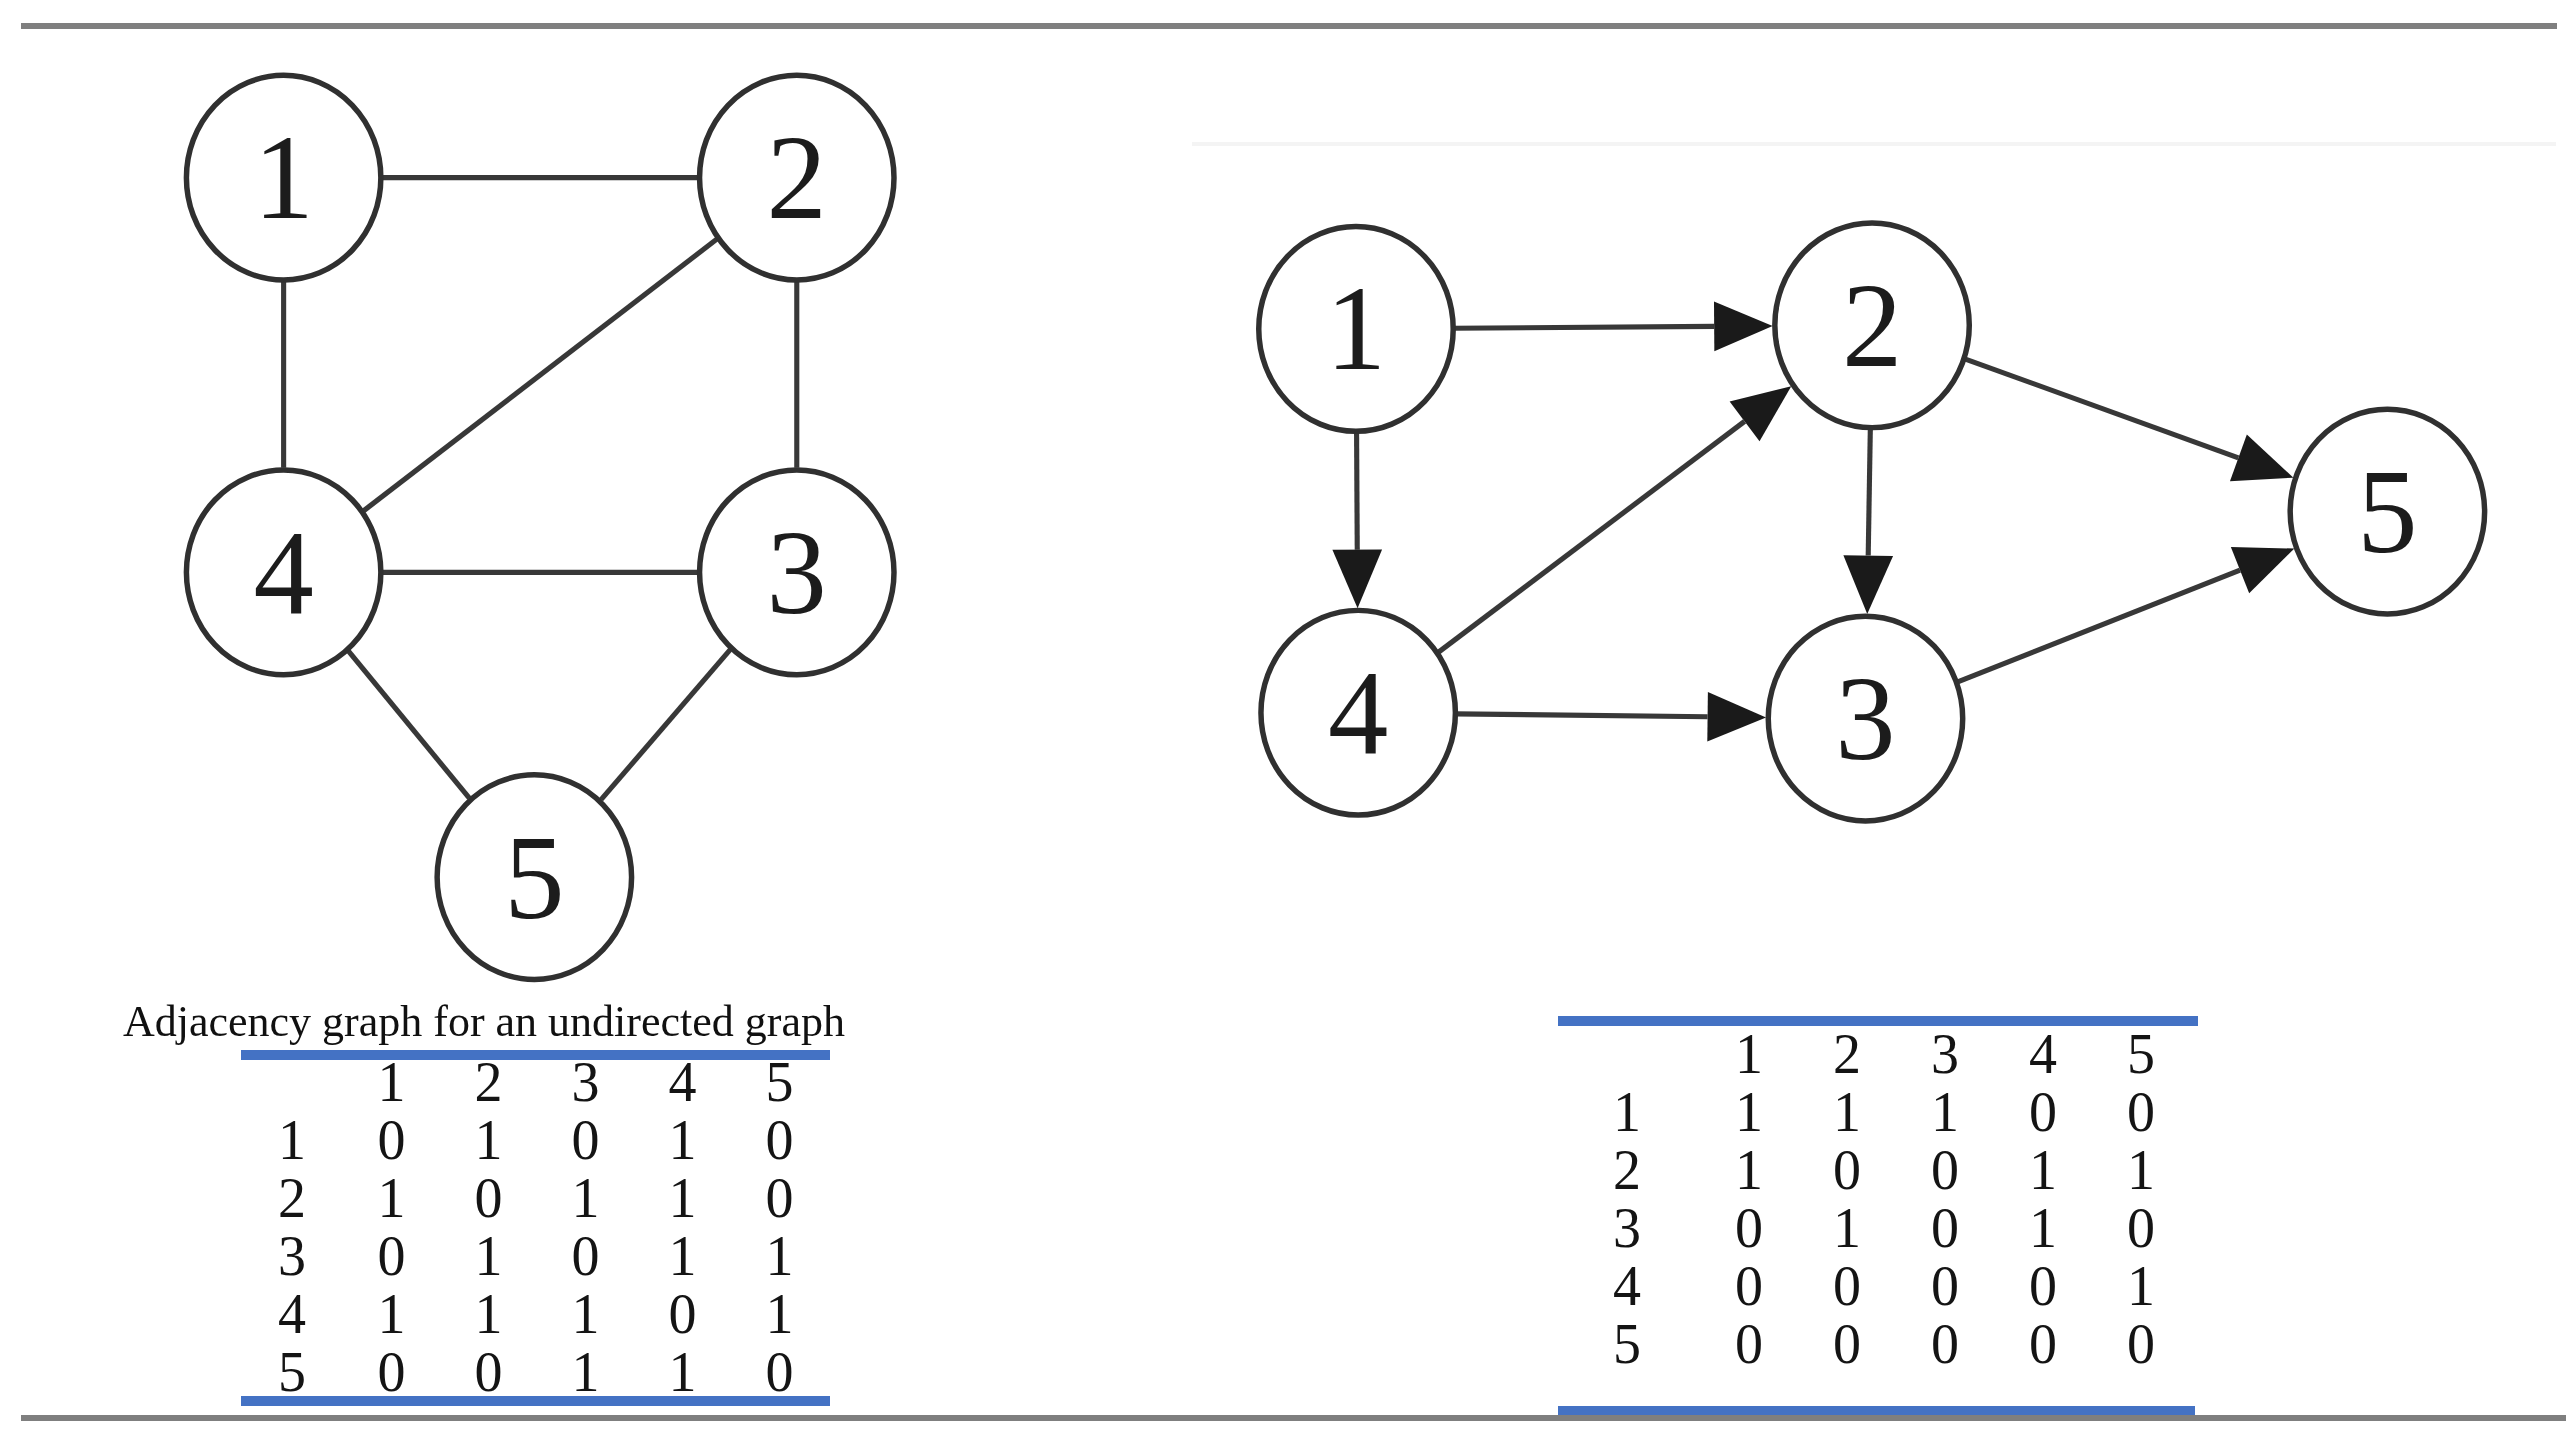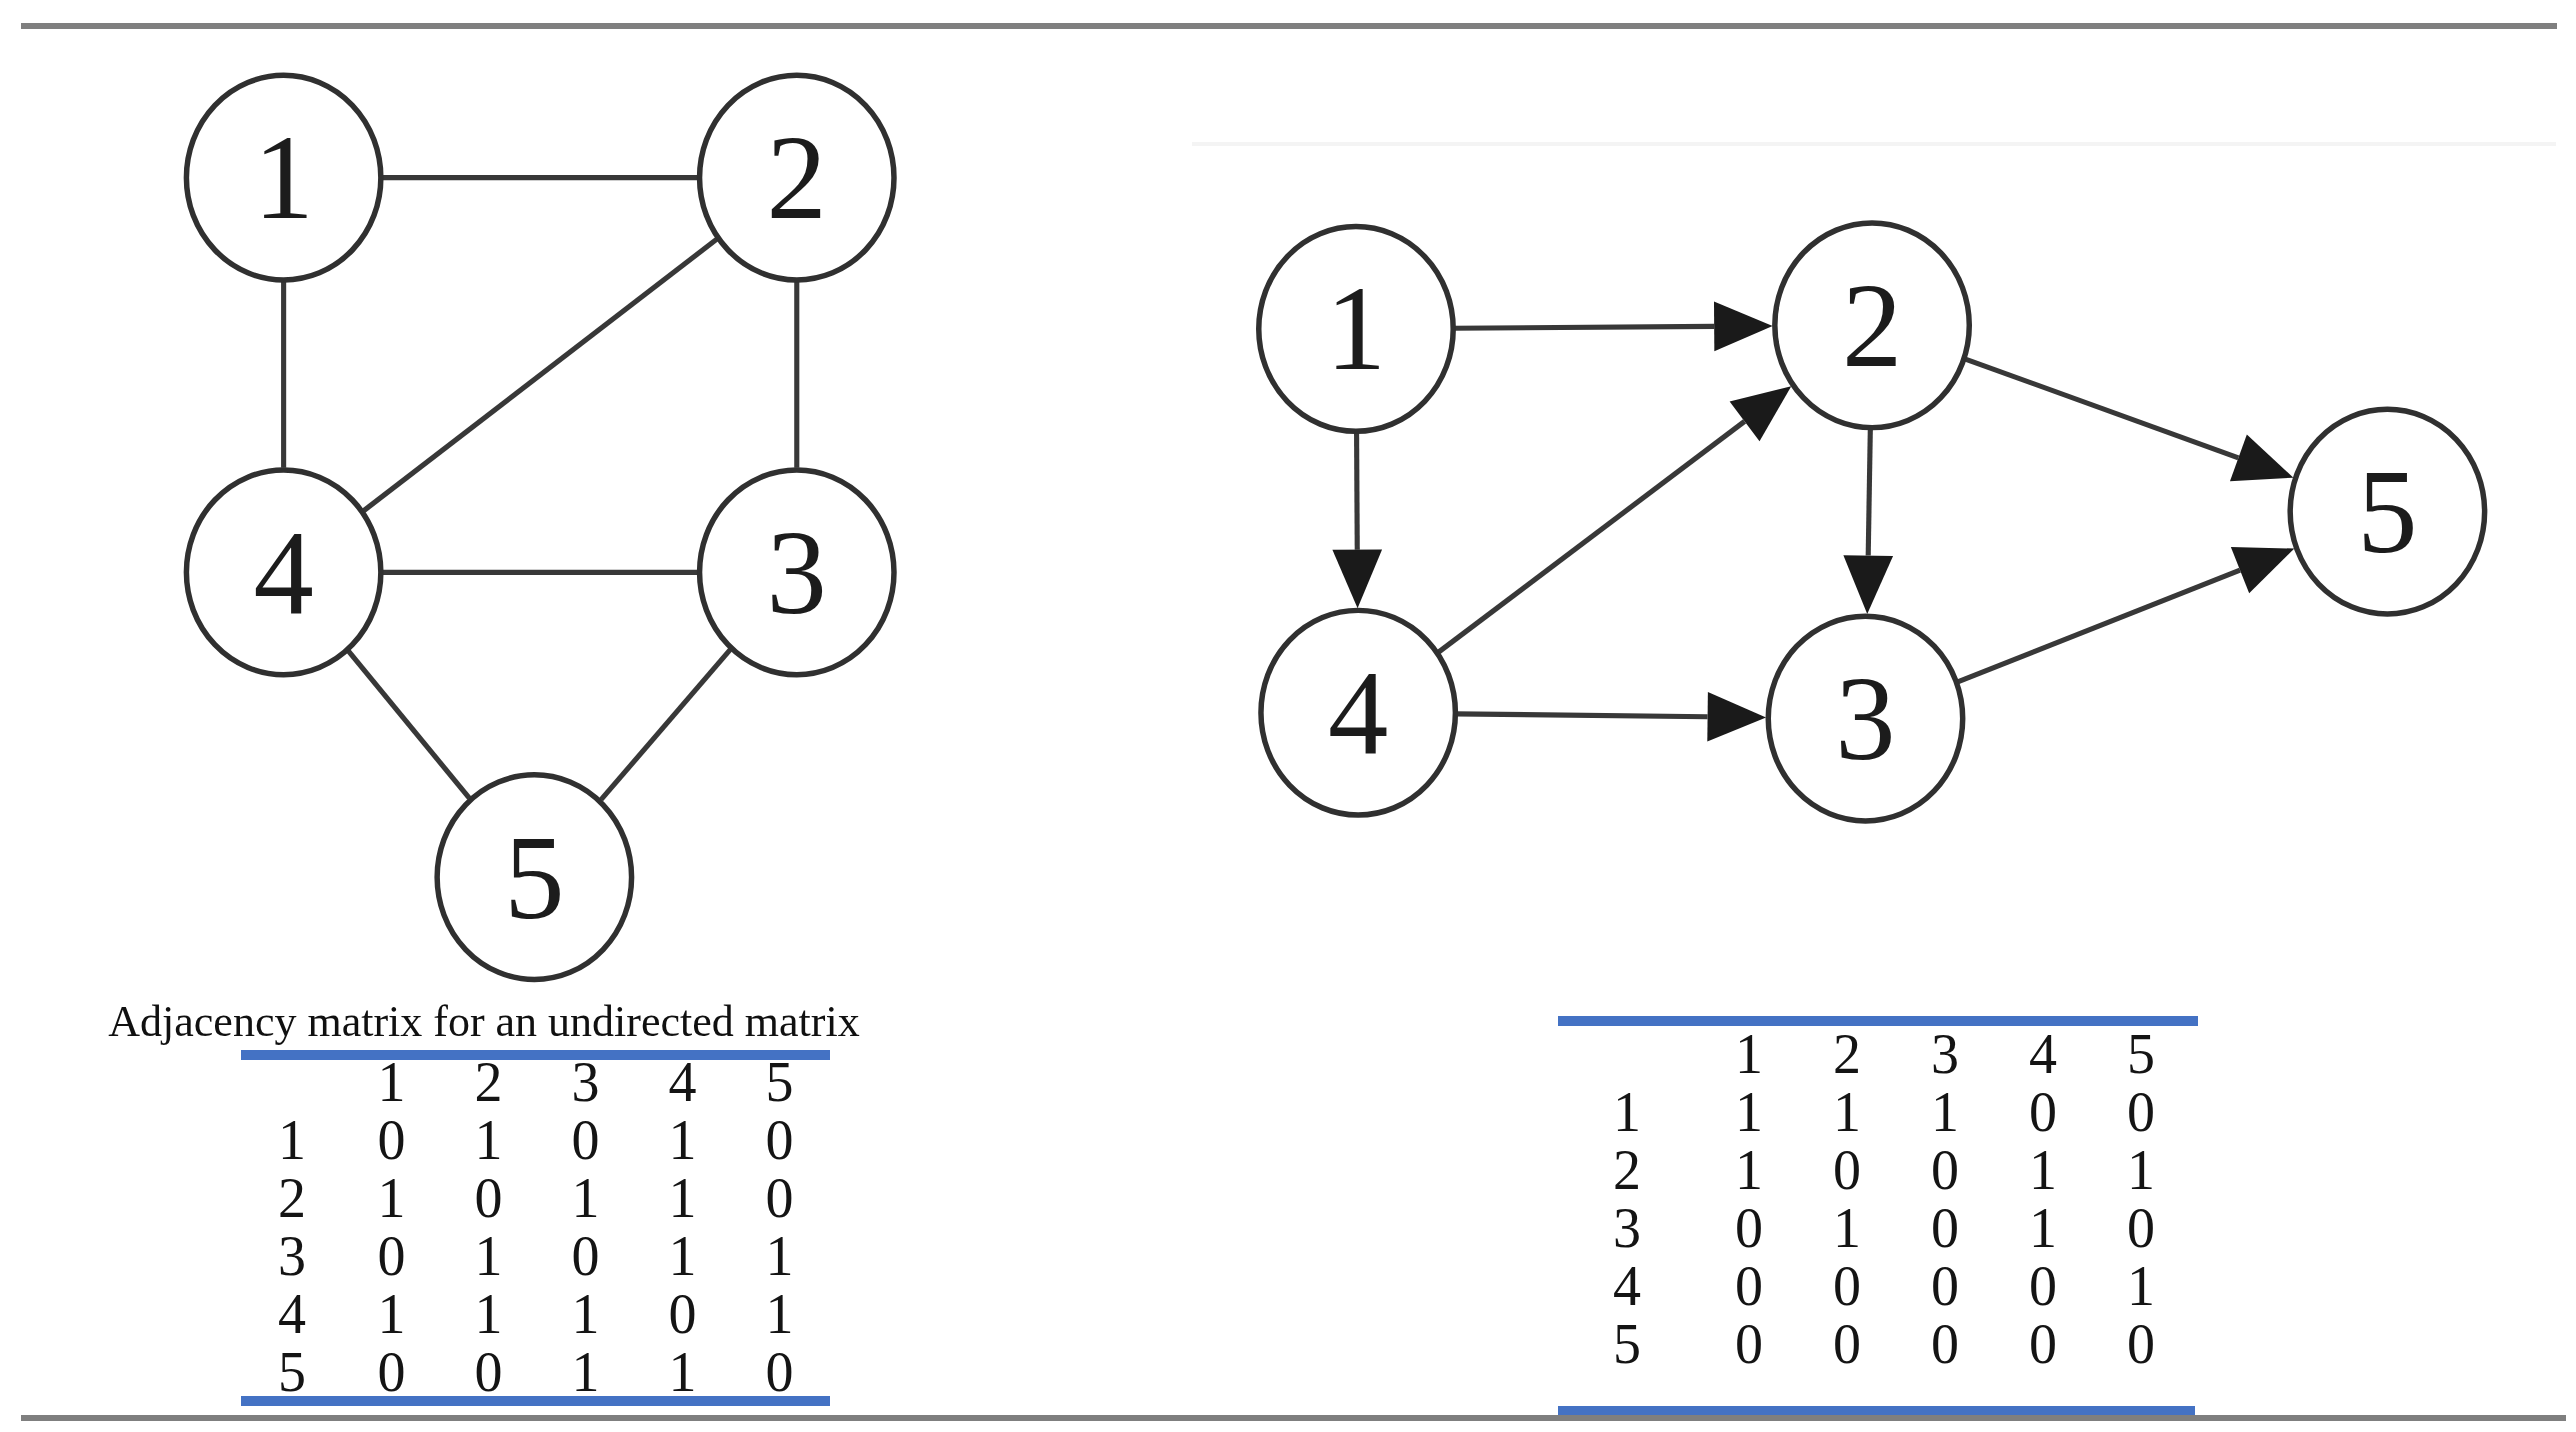--- a/index.html
+++ b/index.html
@@ -118,21 +118,21 @@
           <ellipse cx="2552" cy="983" rx="133" ry="140" fill="#ffffff" stroke="#303030" stroke-width="7.5"></ellipse>
           <text x="2552" y="983" text-anchor="middle" dominant-baseline="central" font-family="&quot;Liberation Serif&quot;, serif" font-size="165px" fill="#1c1c1c">3</text>
         </g>
         <g>
           <ellipse cx="3266" cy="700" rx="133" ry="140" fill="#ffffff" stroke="#303030" stroke-width="7.5"></ellipse>
           <text x="3266" y="700" text-anchor="middle" dominant-baseline="central" font-family="&quot;Liberation Serif&quot;, serif" font-size="165px" fill="#1c1c1c">5</text>
         </g>
       </g>
   </svg>
 
-  <div class="m-title t-left">Adjacency matrix for an undirected matrix</div>
+  <div class="m-title t-left">Adjacency graph for an undirected graph</div>
   <div class="underline u-left-top" style="background: rgb(68, 114, 196);"></div>
   <div class="m-grid grid-left" id="grid-undirected">
       <div class="m-cell"></div>
       <div class="m-cell">1</div>
       <div class="m-cell">2</div>
       <div class="m-cell">3</div>
       <div class="m-cell">4</div>
       <div class="m-cell">5</div>
       <div class="m-cell">1</div>
       <div class="m-cell">0</div>

